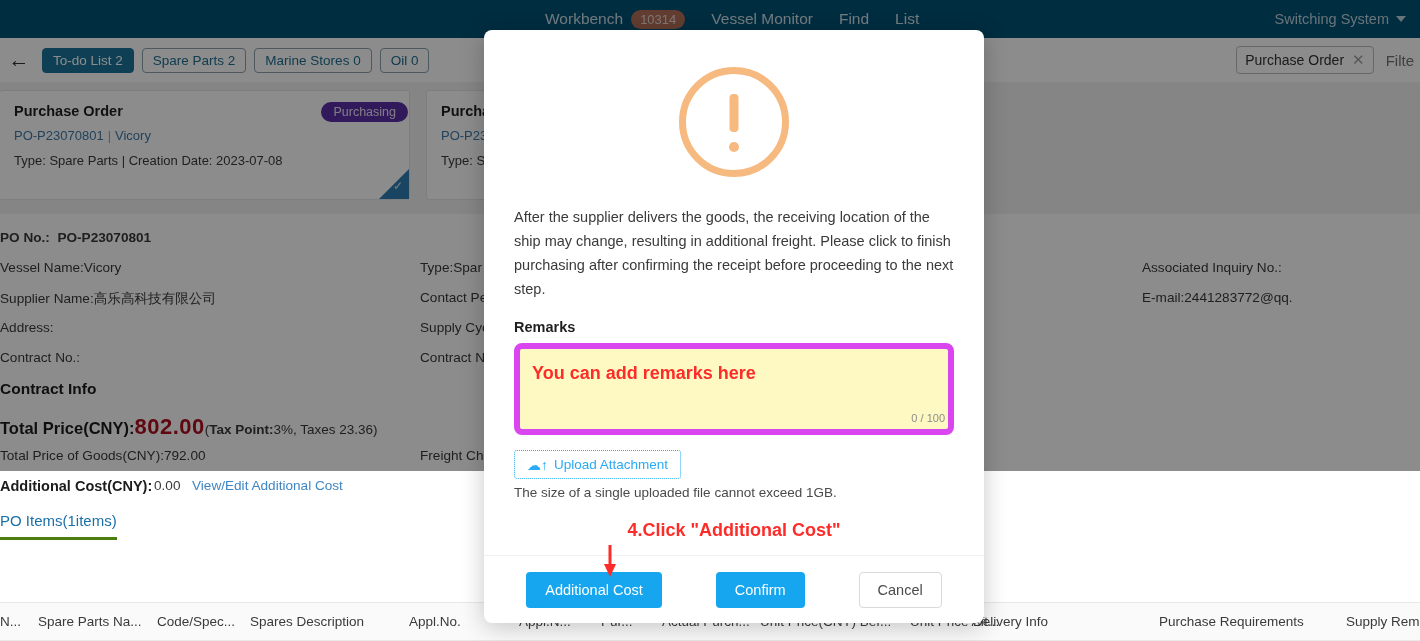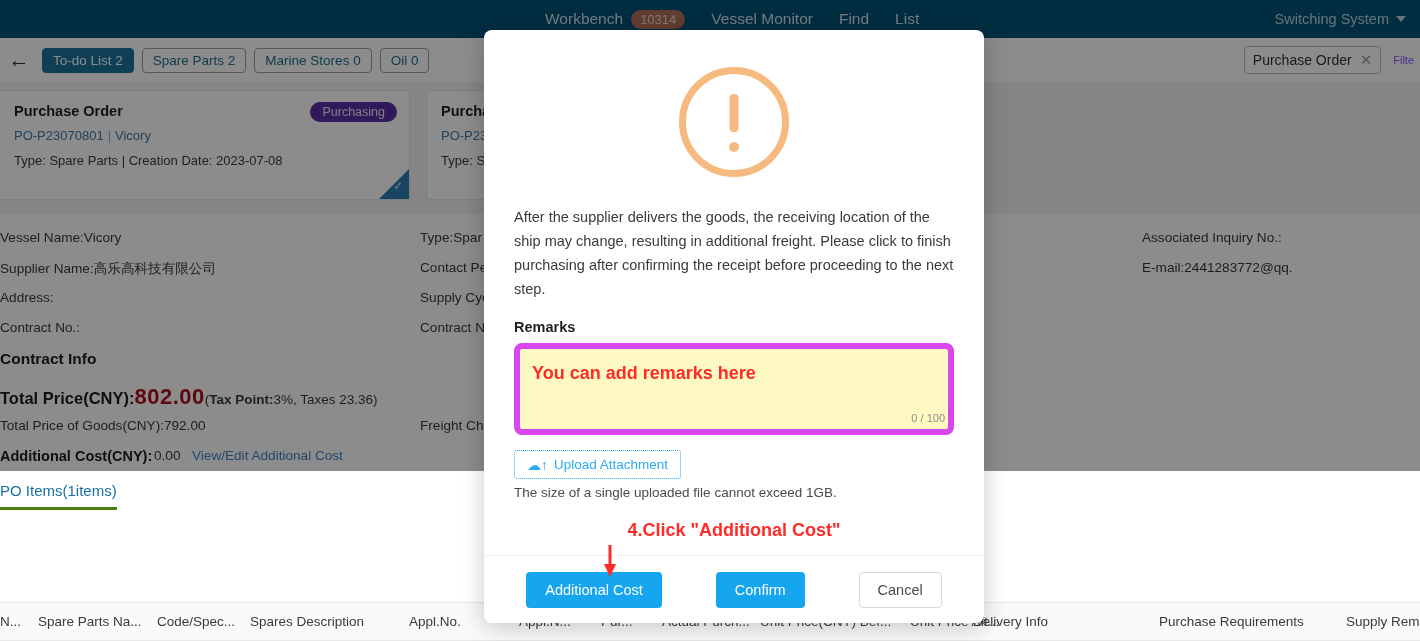--- a/index.html
+++ b/index.html
@@ -57,39 +57,39 @@
   .subbar-right {
     position: absolute; right: 0; top: 0; height: 44px;
     display: flex; align-items: center; gap: 12px; padding-right: 6px;
   }
   .tagbox {
     border: 1px solid #b9bec4; border-radius: 4px; padding: 4px 8px;
     font-size: 14px; color: #333; display: flex; align-items: center; gap: 8px;
     background: #fff;
   }
   .tag-x { color: #9aa0a6; font-size: 15px; }
-  .filter-text { font-size: 11px; color: #8b5cf6; white-space: nowrap; }
+  .filter-text { font-size: 15px; color: #737373; white-space: nowrap; }
 
   
   .cards {
     position: absolute; top: 82px; left: 0; width: 1420px; height: 126px;
     background: #f2f3f5; padding: 8px 0 0 0; display: flex; gap: 16px;
   }
   .card {
     position: relative; width: 410px; height: 110px; background: #fff;
     border: 1px solid #e2e5e9; border-radius: 3px; padding: 12px 14px;
     flex: 0 0 auto;
   }
   .card:first-child { margin-left: 0; border-left: none; }
   .card-title { font-size: 14.5px; font-weight: bold; color: #1f1f1f; }
   .card-sub { font-size: 13px; color: #3f79a8; margin-top: 9px; }
   .card-sub .sep { color: #9aa8b4; margin: 0 4px; }
   .card-meta { font-size: 13px; color: #3b3b3b; margin-top: 10px; }
   .badge-purchasing {
-    position: absolute; right: 12px; top: 11px;
+    position: absolute; right: 1px; top: 11px;
     background: #5b2fa8; color: #e9e2f5; font-size: 12.5px;
     border-radius: 11px; padding: 3px 12px;
   }
   .corner-check {
     position: absolute; right: 0; bottom: 0; width: 0; height: 0;
     border-left: 30px solid transparent; border-bottom: 30px solid #2f7fb5;
   }
   .corner-check::after {
     content: "✓"; position: absolute; left: -16px; top: 10px;
     color: #cfe5f2; font-size: 12px;
@@ -247,20 +247,26 @@
         <div class="card-title">Purcha</div>
         <div class="card-sub">
           <span>PO-P230</span>
         </div>
         <div class="card-meta">Type:  S</div>
       </div>
     </div>
 
     <div class="detail">
       <div class="row">
+        <span class="f c1 pono">
+          <span>PO No.:</span>&nbsp;
+          <span>PO-P23070801</span>
+        </span>
+      </div>
+      <div class="row">
         <span class="f c1">Vessel Name:Vicory</span>
         <span class="f c2">Type:Spar</span>
         <span class="f c3">onthly Purchase</span>
         <span class="f c4">Associated Inquiry No.:</span>
       </div>
       <div class="row">
         <span class="f c1">Supplier Name:高乐高科技有限公司</span>
         <span class="f c2">Contact Pe</span>
         <span class="f c3">91</span>
         <span class="f c4">E-mail:2441283772@qq.</span>

